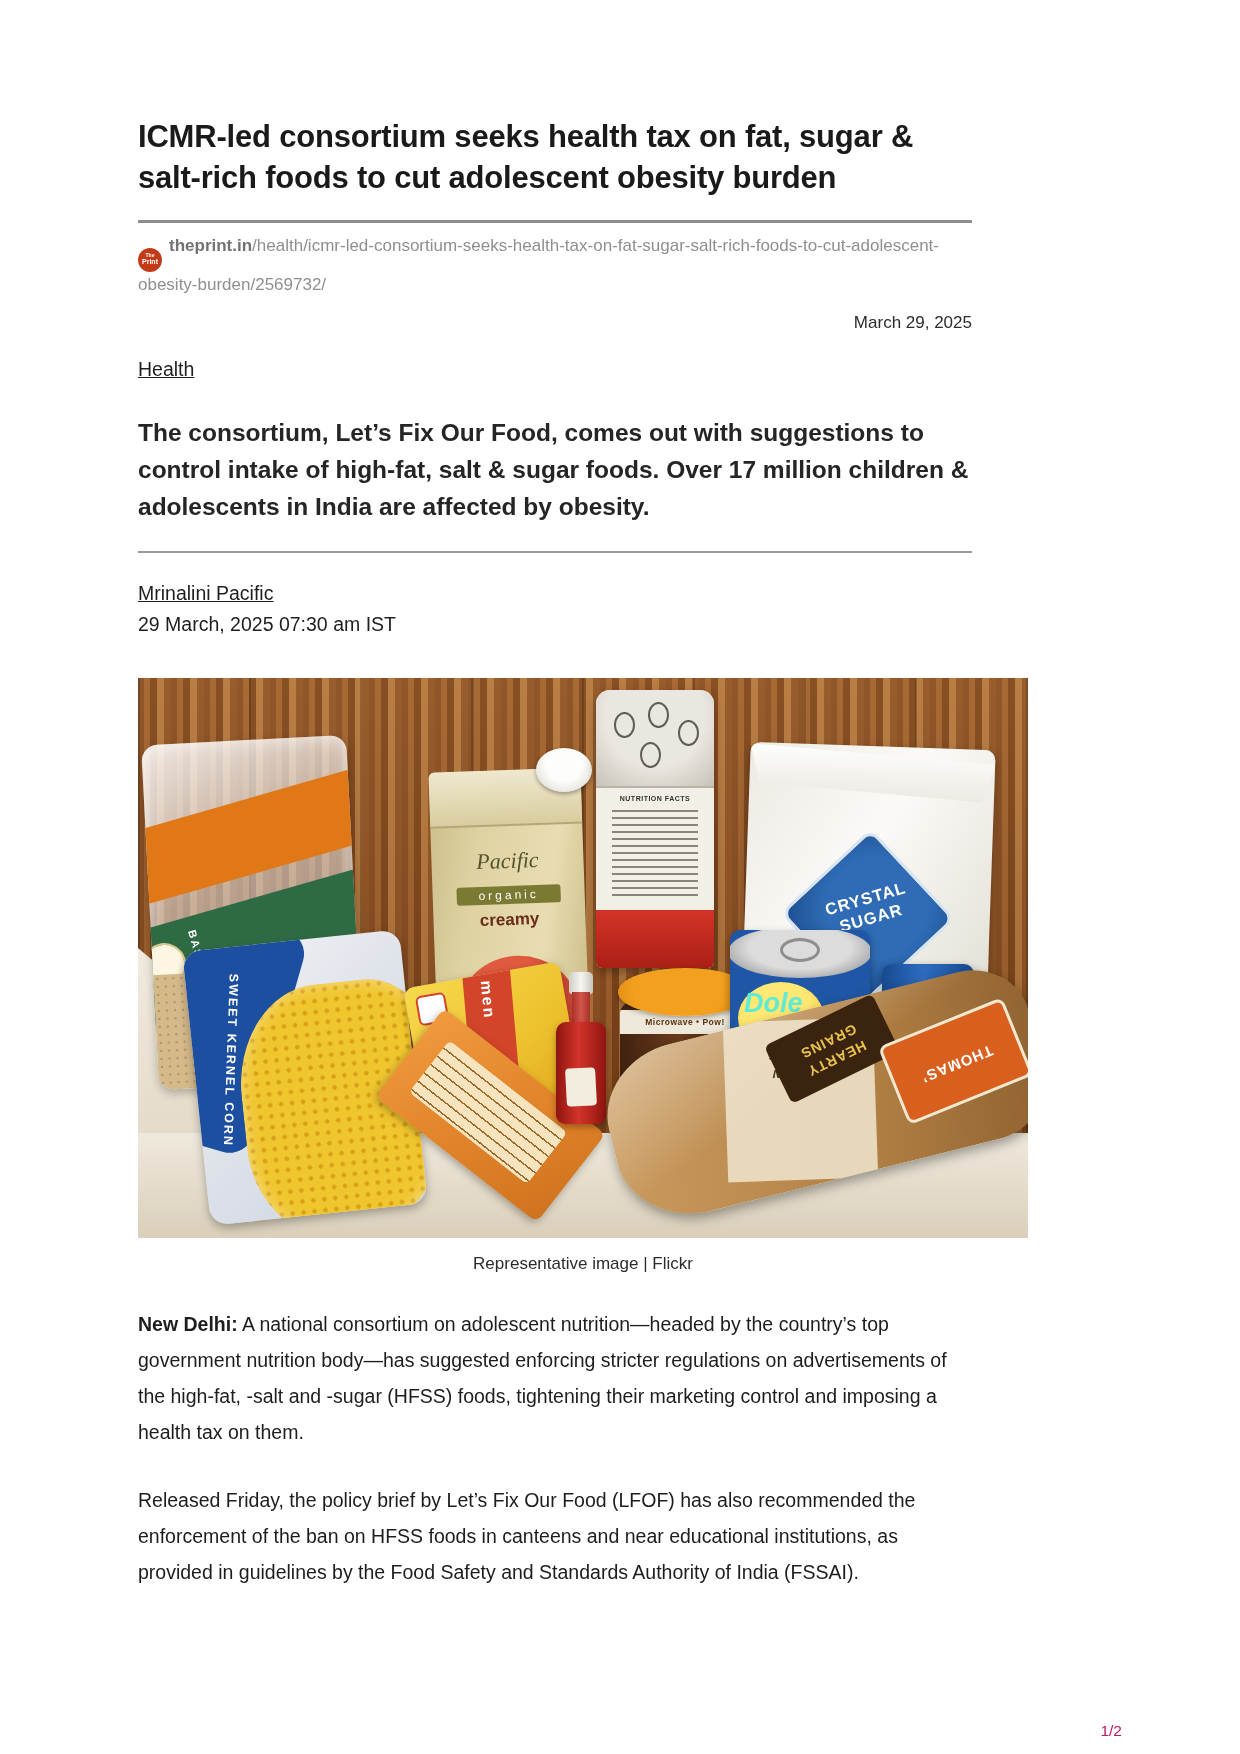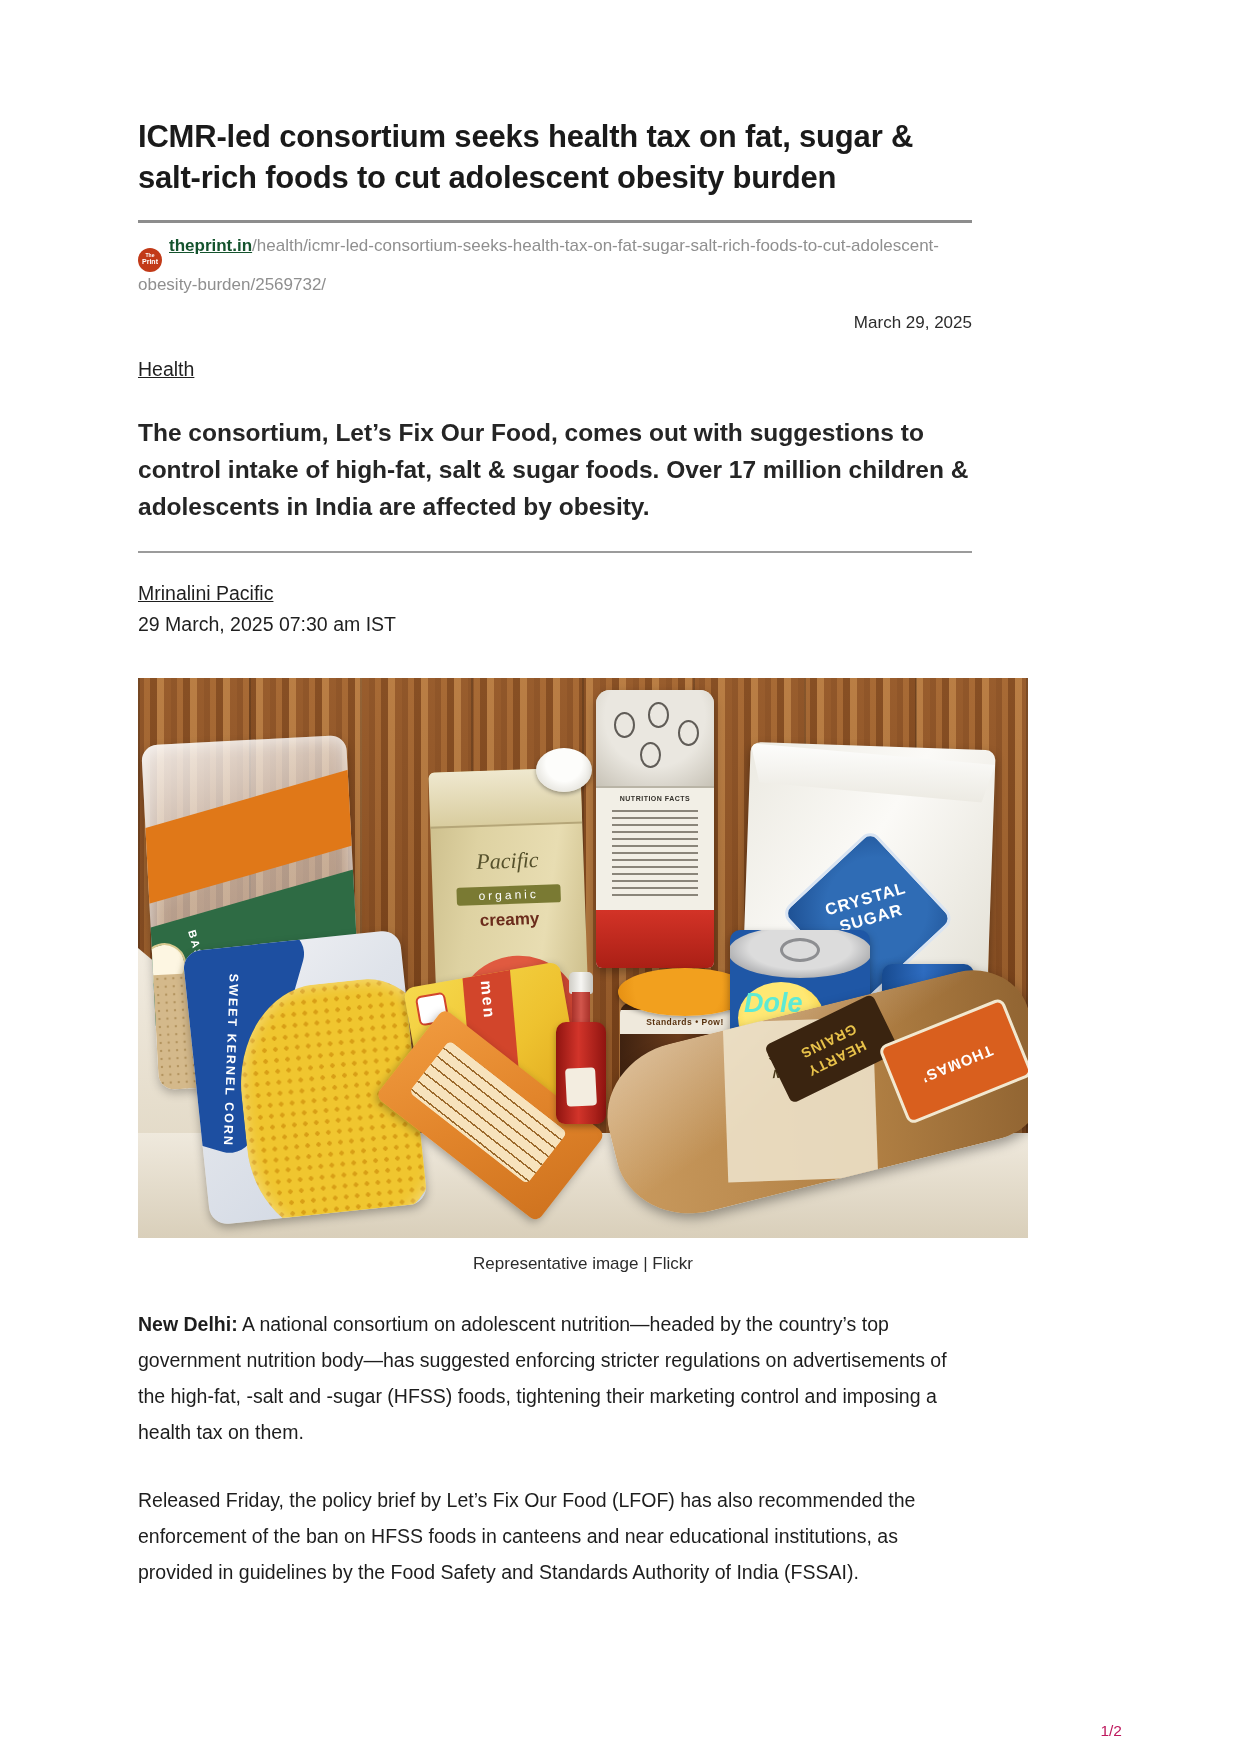--- a/index.html
+++ b/index.html
@@ -4,21 +4,21 @@
 <style>
   html,body{margin:0;padding:0;background:#ffffff;}
   body{font-family:"Liberation Sans", sans-serif; color:#1d1d1d;}
   .page{position:relative; width:1184px; height:1754px; margin:16px auto; background:#fff;
         box-sizing:border-box; padding:100px 240px 0 110px; overflow:hidden;}
 
   
   .headline{margin:0; font-size:31px; line-height:1.33; font-weight:700; color:#1a1a1a; letter-spacing:-.2px;}
   .rule-thick{border:0; height:3px; background:#8d8d8d; margin:22px 0 0;}
   .url-line{margin-top:10px; font-size:17px; line-height:25px; color:#8f8f8f; overflow-wrap:break-word;}
-  .url-line .domain{color:#14532d; font-weight:700;text-decoration:underline;}
+  .url-line .domain{color:#737373; font-weight:700;}
   .print-icon{display:inline-flex; flex-direction:column; align-items:center; justify-content:center;
               width:24px; height:24px; border-radius:50%; background:#c23a18; color:#fff;
               vertical-align:-6px; margin-right:7px; font-weight:700; text-align:center;}
   .print-icon .t{font-size:5px; line-height:5px;}
   .print-icon .p{font-size:7px; line-height:8px;}
   .print-date{margin-top:16px; text-align:right; font-size:17px; color:#2c2c2c;}
 
   .breadcrumb{margin-top:22px; font-size:19.5px; line-height:29px; color:#1f1f1f;}
   .breadcrumb a{color:#1f1f1f; text-decoration:underline; cursor:pointer;}
 
@@ -293,21 +293,21 @@
       <div class="prod hotsauce">
         <div class="hs-cap"></div>
         <div class="hs-neck"></div>
         <div class="hs-body">
           <div class="hs-label"></div>
         </div>
       </div>
 
       <div class="prod jar">
         <div class="jar-body">
-          <div class="jar-band">Standards • Pow!</div>
+          <div class="jar-band">Microwave • Pow!</div>
           <div class="jar-red">
             <span>ur</span>
             <span>rost</span>
           </div>
         </div>
         <div class="jar-lid"></div>
       </div>
 
       <div class="prod dole">
         <div class="dole-sun"></div>

